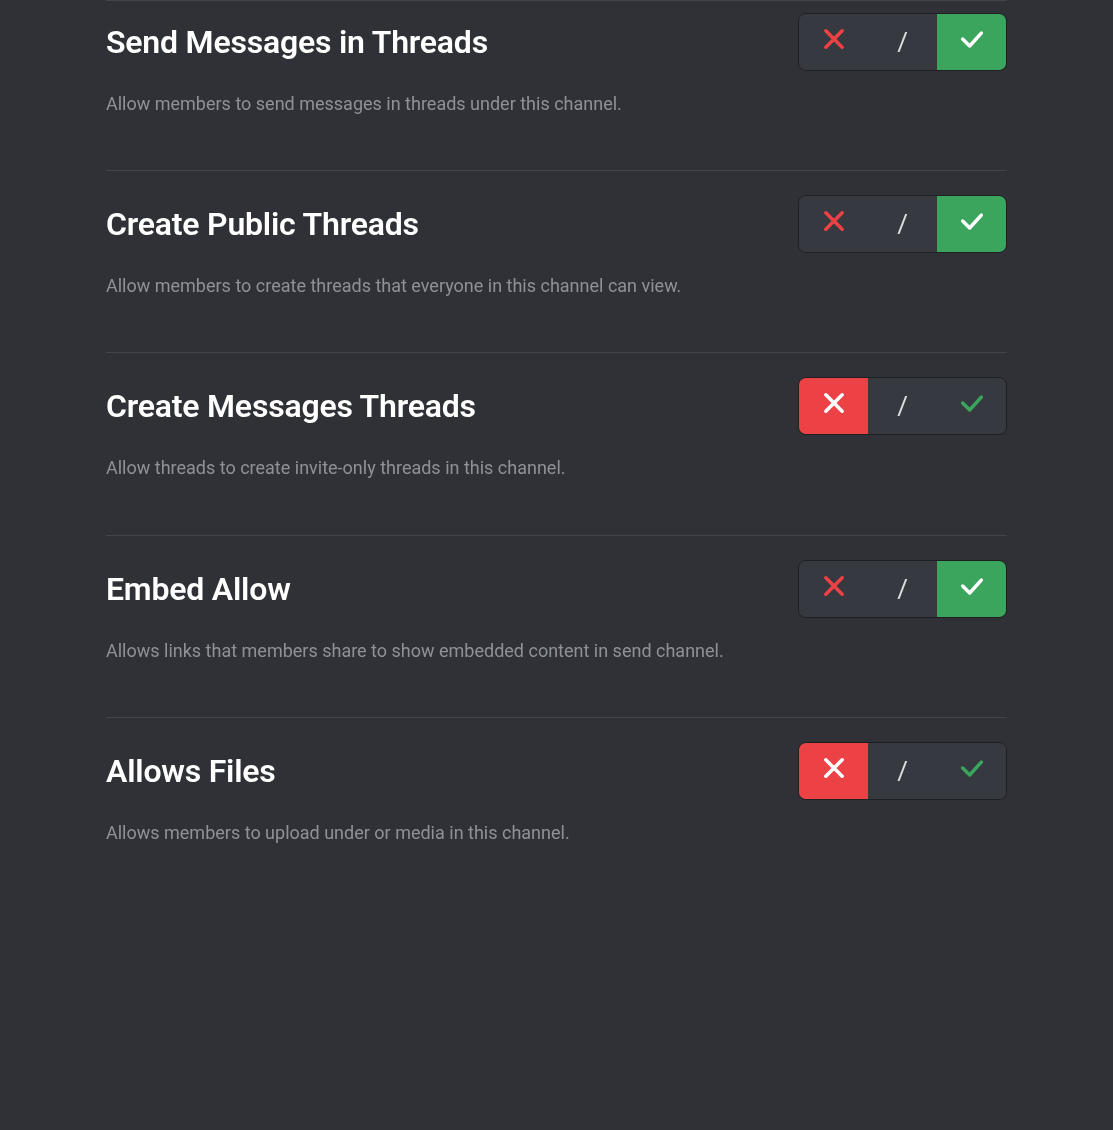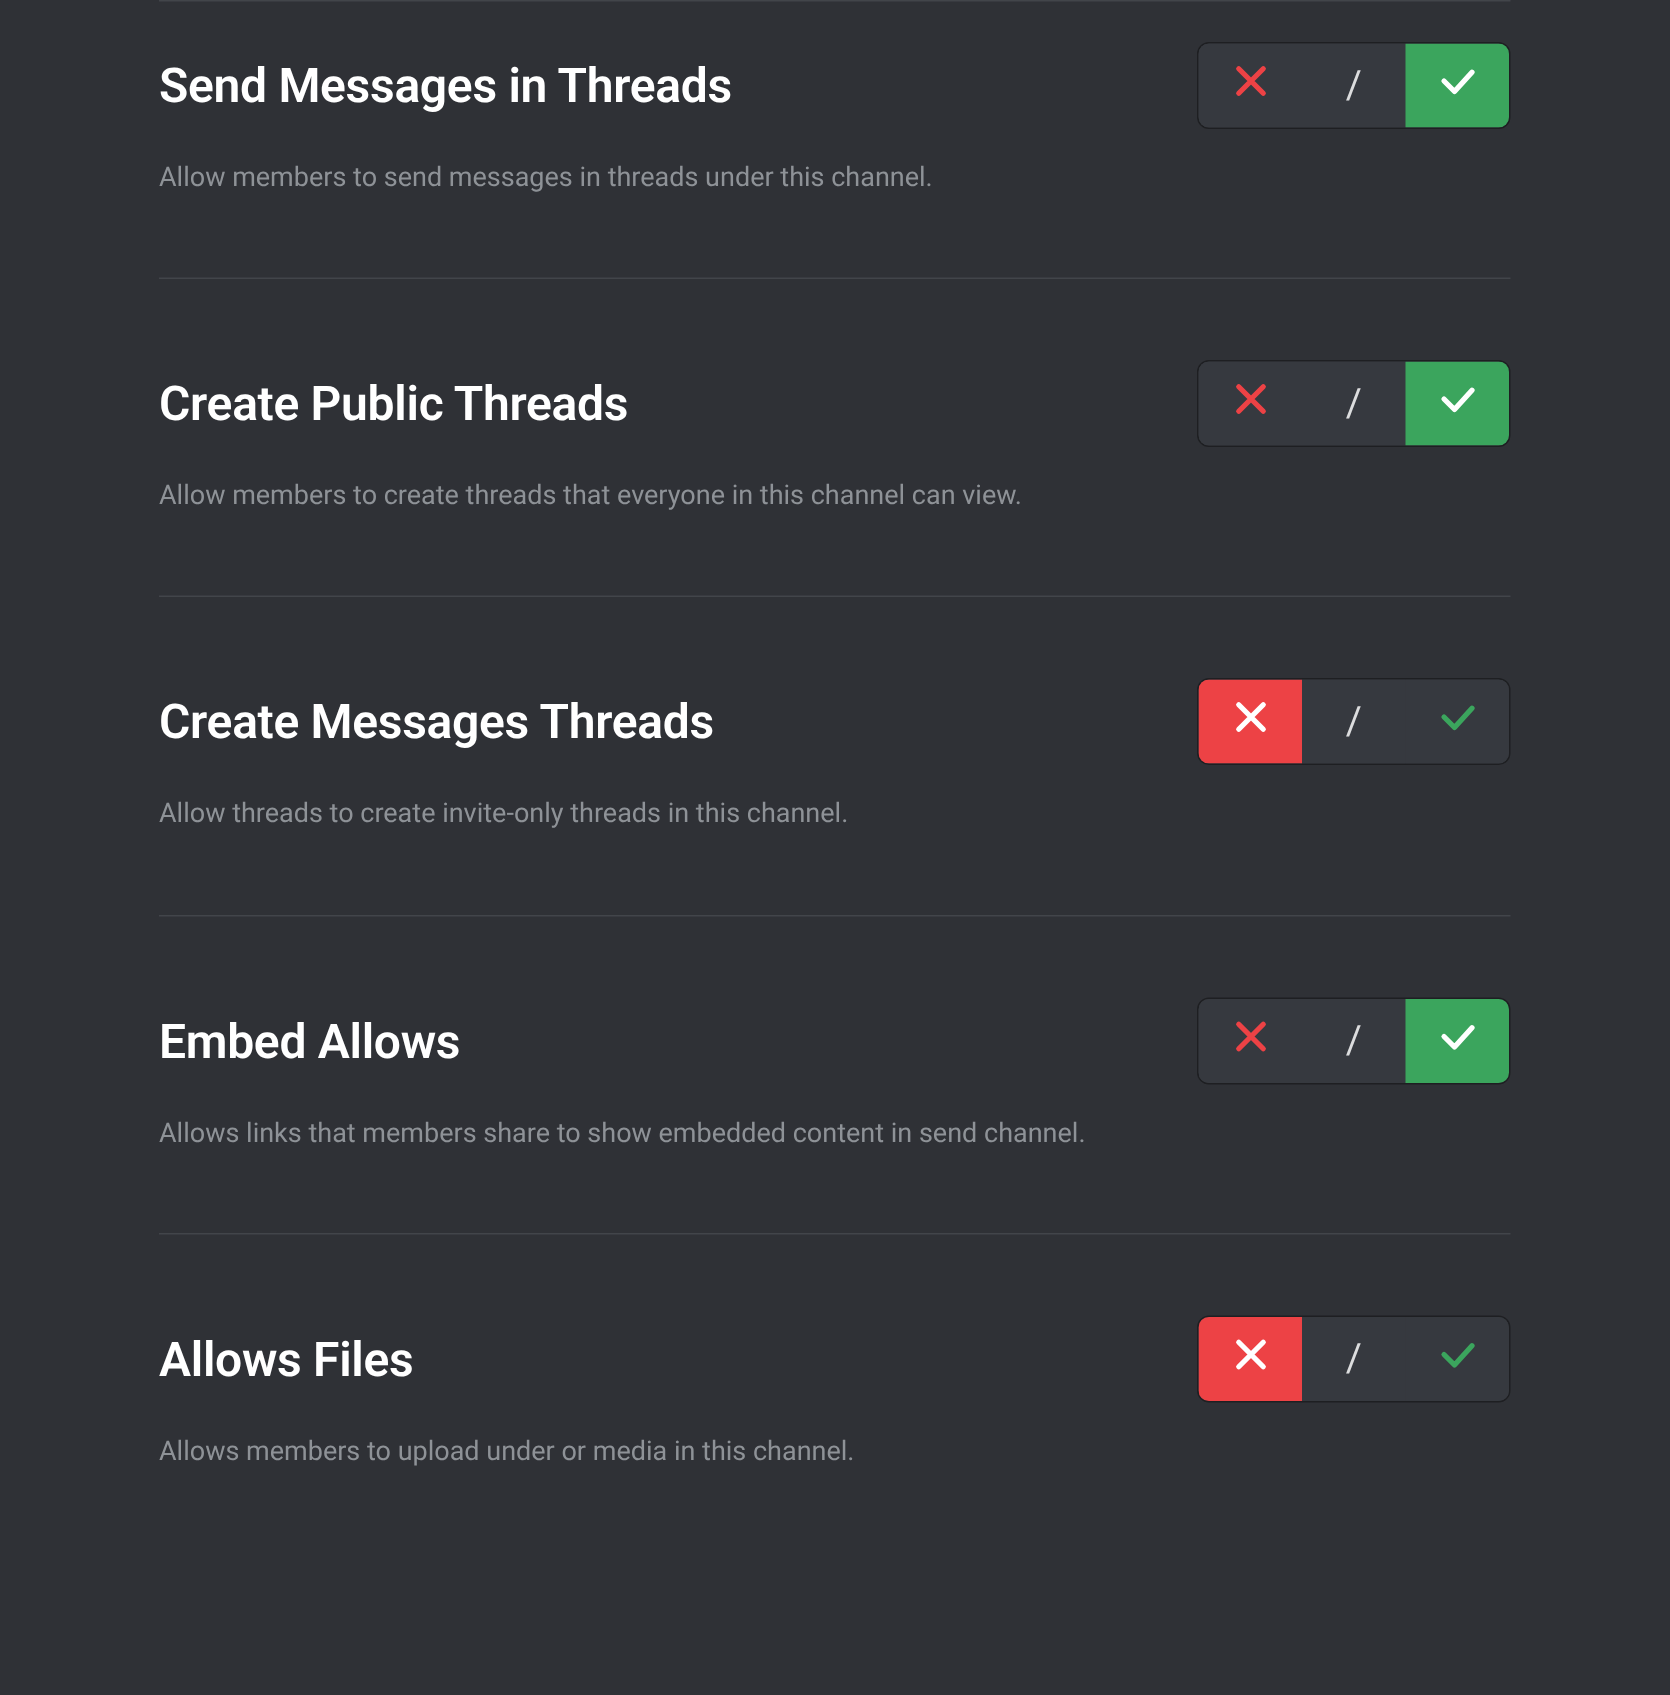--- a/index.html
+++ b/index.html
@@ -8,24 +8,24 @@
     font-family: -apple-system, BlinkMacSystemFont, "Segoe UI", Roboto, Helvetica, Arial, sans-serif;
     width: 1113px;
     height: 1130px;
     overflow: hidden;
   }
   .container {
     padding: 0 106px;
   }
   .perm-item {
     border-top: 1px solid #42454a;
-    padding-top: 54px;
+    padding-top: 24px;
     padding-bottom: 54px;
   }
-  .perm-item:first-child { padding-top: 27px; }
+  .perm-item:first-child { padding-top: 12px; }
   .perm-header {
     display: flex;
     align-items: center;
     justify-content: space-between;
     margin-bottom: 20px;
   }
   .perm-title {
     color: #ffffff;
     font-size: 32px;
     font-weight: 600;
@@ -122,21 +122,21 @@
                 <path d="M4 12 L10 18 L20 7" stroke-width="3" stroke-linecap="round" stroke-linejoin="round"></path>
               </svg></span>
         </div>
       </div>
     </div>
     <div class="perm-desc">Allow threads to create invite-only threads in this channel.</div>
   </div>
 
   <div class="perm-item">
     <div class="perm-header">
-      <div class="perm-title">Embed Allows</div>
+      <div class="perm-title">Embed Allow</div>
       <div class="toggle-group">
         <div class="toggle-btn deny">
           <span><svg viewBox="0 0 24 24" fill="none">
                 <path d="M5 5 L19 19 M19 5 L5 19" stroke-width="3" stroke-linecap="round"></path>
               </svg></span>
         </div>
         <div class="toggle-btn neutral">/</div>
         <div class="toggle-btn allow active">
           <span><svg viewBox="0 0 24 24" fill="none">
                 <path d="M4 12 L10 18 L20 7" stroke-width="3" stroke-linecap="round" stroke-linejoin="round"></path>

